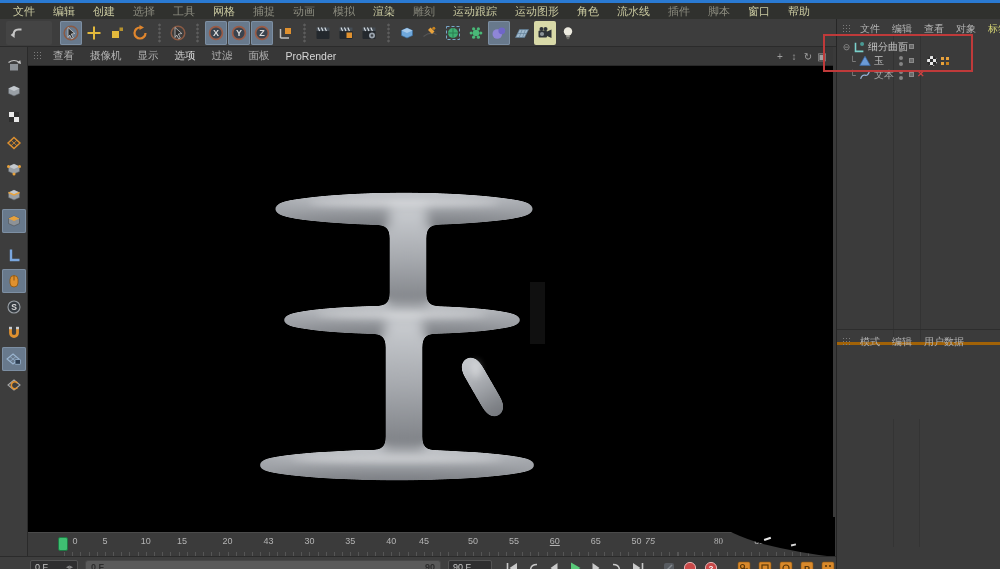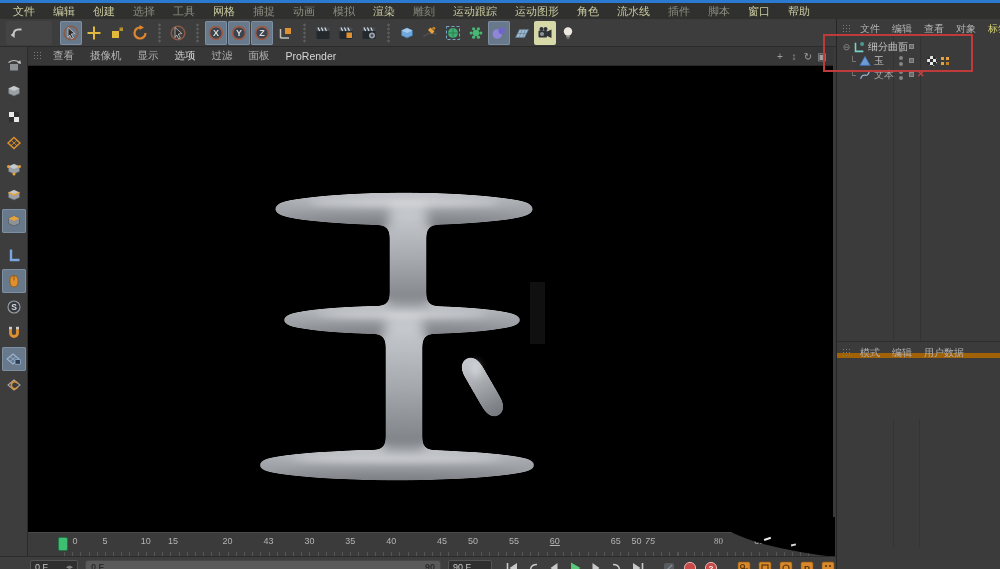--- a/index.html
+++ b/index.html
@@ -77,22 +77,22 @@
   .vis-dots i{width:4px;height:4px;border-radius:50%;background:#848484;display:block}
   .lay-sq{position:absolute;left:68px;top:4px;width:5px;height:5px;background:#6a6a6a;border:1px solid #8a8a8a}
   .tag{position:absolute;top:2px;width:10px;height:10px;border-radius:50%}
   .tag.checker{background:repeating-conic-gradient(#e8e8e8 0 25%,#2c2c2c 0 50%);background-size:6px 6px;border-radius:50%}
   .tag.odots{border-radius:1px;background:
       radial-gradient(circle 1.6px at 2.5px 2.5px,#e8a23c 98%,transparent),
       radial-gradient(circle 1.6px at 7.5px 2.5px,#e8a23c 98%,transparent),
       radial-gradient(circle 1.6px at 2.5px 7.5px,#e8a23c 98%,transparent),
       radial-gradient(circle 1.6px at 7.5px 7.5px,#c8821c 98%,transparent)}
   .red-x{position:absolute;left:76px;top:1px;color:#cc4343;font-size:9px;font-weight:bold}
-  #am-menu{position:absolute;left:0;top:322px;width:164px;border-top:1px solid #2d2d2d;
-           border-bottom:5px solid #a16207;height:16px;padding-top:11px}
+  #am-menu{position:absolute;left:0;top:310px;width:164px;border-top:1px solid #2d2d2d;
+           border-bottom:3px solid #a16207;height:16px;padding-top:11px}
   .am-line{position:absolute;width:1px;background:#343434}
   
   #anno{position:absolute;left:823px;top:34px;width:150px;height:38px;border:2px solid #bf3a3a;z-index:50;pointer-events:none}
   svg text{font-family:"Liberation Sans",sans-serif}
 </style>
 </head>
 <body>
 
 <div id="app">
   <div id="titlebar" style="background: rgb(42, 122, 210);"></div>
@@ -406,31 +406,31 @@
         <ellipse cx="448" cy="303" rx="5" ry="9"></ellipse>
       </g>
     </svg>
   </div>
 
   <div id="timeline">
     <div id="tl-marker"></div>
   <span class="tl-num" style="left: 47px;">0</span>
       <span class="tl-num" style="left: 76.9px;">5</span>
       <span class="tl-num" style="left: 117.8px;">10</span>
-      <span class="tl-num" style="left: 145px;">15</span>
+      <span class="tl-num" style="left: 154px;">15</span>
       <span class="tl-num" style="left: 199.6px;">20</span>
       <span class="tl-num" style="left: 240.5px;">43</span>
       <span class="tl-num" style="left: 281.4px;">30</span>
       <span class="tl-num" style="left: 322.3px;">35</span>
       <span class="tl-num" style="left: 363.2px;">40</span>
-      <span class="tl-num" style="left: 414px;">45</span>
+      <span class="tl-num" style="left: 396px;">45</span>
       <span class="tl-num" style="left: 445px;">50</span>
       <span class="tl-num" style="left: 485.9px;">55</span>
       <span class="tl-num" style="left: 526.8px; text-decoration: underline;">60</span>
-      <span class="tl-num" style="left: 567.7px; margin-left: 20px;">65</span>
+      <span class="tl-num" style="left: 567.7px;">65</span>
       <span class="tl-num" style="left: 608.6px;">50</span>
       <span class="tl-num" style="left: 622px; font-style: italic;">75</span>
       <span class="tl-num" style="left: 690.4px; font-family: Liberation Serif, serif;">80</span>
       <span class="tl-num" style="left: 731.3px;">85</span>
       <span class="tl-num" style="left: 772.2px;">90</span>
     </div>
 
   <svg id="blob" width="124" height="42" viewBox="0 0 124 42">
     <path d="M0,0 H124 V40 Q88,36 52,27 Q18,17 0,3 Z" fill="#000"></path>
     <rect x="53" y="21" width="7" height="2" fill="#e8e8e8" transform="rotate(-18 56 22)"></rect>

